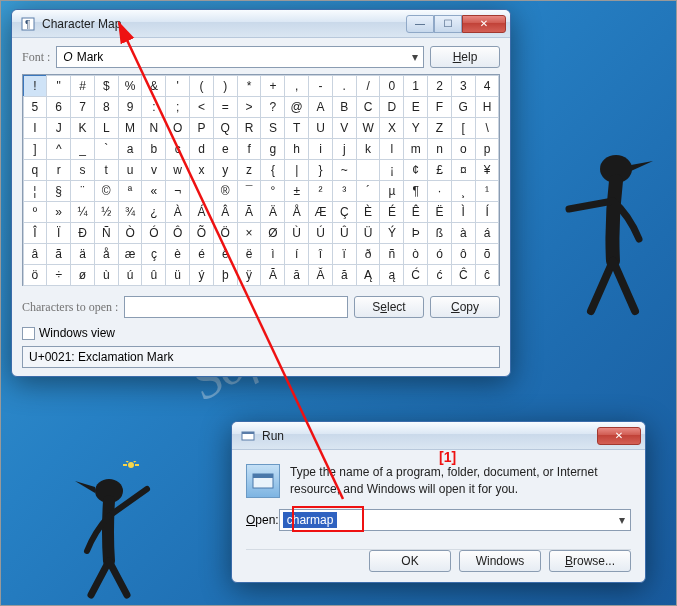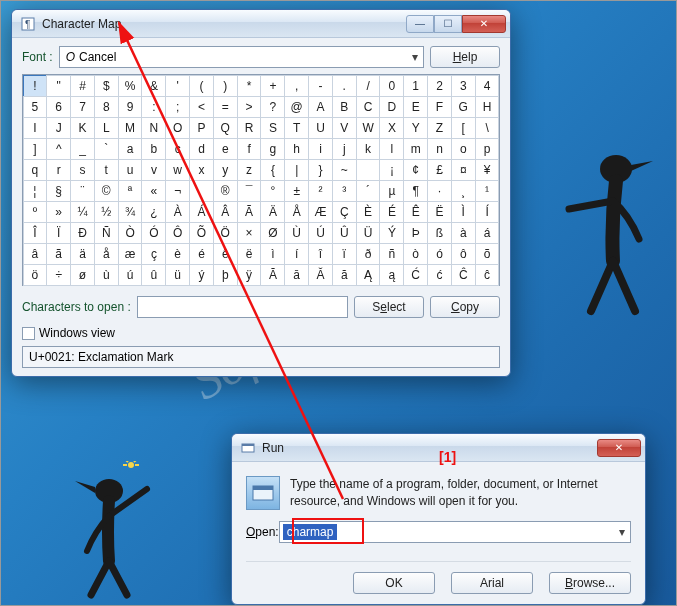--- a/index.html
+++ b/index.html
@@ -54,21 +54,21 @@
   .winbtn:first-child { border-radius: 3px 0 0 3px; }
   .winbtn.close {
     width: 44px;
     background: linear-gradient(#e98a84,#cf5a50 45%,#c14238 46%,#d46056);
     color:#fff; border-color:#a23930; border-radius: 0 3px 3px 0;
   }
   .body { padding: 8px 10px; }
   
   #charmap { top: 8px; left: 10px; width: 500px; }
   .row { display: flex; align-items: center; gap: 6px; margin-bottom: 6px; }
-  .label { color: #14532d; }
+  .label { color: #737373; font-family: Liberation Serif, serif; }
   .fontselect {
     flex: 1;
     background: #fff;
     border: 1px solid #8a9cb2;
     height: 22px;
     display: flex; align-items: center;
     padding: 0 18px 0 6px;
     position: relative;
     font-style: italic;
   }
@@ -101,39 +101,39 @@
     color: #222;
     margin: -0.5px;
   }
   .chargrid div.sel { background:#cfe3f7; border:1px solid #3a77bd; }
   .copyrow { display:flex; align-items:center; gap:6px; margin-top: 10px; }
   .copyfield { flex:1; border:1px solid #8a9cb2; background:#fff; height:22px; }
   .checkrow { display:flex; align-items:center; gap:4px; margin-top:8px; }
   .checkbox { width:13px;height:13px;border:1px solid #8a9cb2;background:#fff; }
   .status { border:1px solid #8a9cb2; background:#f3f6fa; padding:3px 6px; margin-top:6px; }
   
-  #rundlg { top: 432px; left: 230px; width: 415px; }
+  #rundlg { top: 420px; left: 230px; width: 415px; }
   #rundlg .body { padding: 14px 14px 10px; }
   .runtop { display:flex; gap:10px; }
   .runicon {
     width: 34px; height: 34px;
     background: linear-gradient(#c4e0f6,#7db4e2);
     border:1px solid #6a99c4;
     display:flex;align-items:center;justify-content:center;
   }
   .rundesc { flex:1; color:#222; line-height:1.4; font-size:12px; }
   .openrow { display:flex; align-items:center; margin-top:11px; }
   .combo {
     flex:1; border:1px solid #8a9cb2; background:#fff; height:22px;
     display:flex;align-items:center; padding:0 0 0 0; position:relative;
   }
   .combo::after { content:"▾"; position:absolute; right:5px; color:#444; }
   .combo .val { background:#2f62c0; color:#fff; padding:1px 4px; margin-left:3px; }
   .redbox { position:absolute; border:2.5px solid #e11; pointer-events:none; }
-  .btnrow { display:flex; justify-content:flex-end; gap:16px; margin-top:18px; padding-top:10px; border-top:1px solid #d4dbe3; }
+  .btnrow { display:flex; justify-content:flex-end; gap:8px; margin-top:18px; border-top:1px solid #d4dbe3; }
   
   .arrow { position:absolute; pointer-events:none; z-index:50; }
   .arrlabel { position:absolute; color:#e11; font-weight:bold; font-size:14px; }
   
   .stick { position:absolute; }
 </style>
 </head>
 <body>
 
 <div class="watermark">Softwareok.com</div>
@@ -151,21 +151,21 @@
       <div class="winbtn">—</div>
       <div class="winbtn">☐</div>
       <div class="winbtn close">✕</div>
     </div>
   </div>
   <div class="body">
     <div class="row">
       <span class="label">Font :</span>
       <div class="fontselect">
         <span style="font-style:italic;margin-right:4px;">O</span>
-        <span style="font-style:normal;">Cancel</span>
+        <span style="font-style:normal;">Mark</span>
       </div>
       <div class="btn"><u>H</u><span></span>elp</div>
     </div>
     <div class="chargrid" id="chargrid">
         <div class="sel">!</div>
         <div>"</div>
         <div>#</div>
         <div>$</div>
         <div>%</div>
         <div>&amp;</div>
@@ -403,21 +403,21 @@
     </div>
     <div class="openrow" style="position:relative;">
       <span><u>O</u>pen:</span>
       <div class="combo">
         <span class="val">charmap</span>
       </div>
       <div class="redbox" style="left:46px; top:-3px; width:72px; height:26px;"></div>
     </div>
     <div class="btnrow">
       <div class="btn" style="min-width:82px;">OK</div>
-      <div class="btn" style="min-width:82px;">Arial</div>
+      <div class="btn" style="min-width:82px;">Windows</div>
       <div class="btn" style="min-width:82px;"><u>B</u>rowse...</div>
     </div>
   </div>
 </div>
 
 <svg class="arrow" width="677" height="606">
   <defs>
     <marker id="ah" markerWidth="10" markerHeight="10" refX="8" refY="3" orient="auto">
       <path d="M0,0 L9,3 L0,6 Z" fill="#e11"></path>
     </marker>

